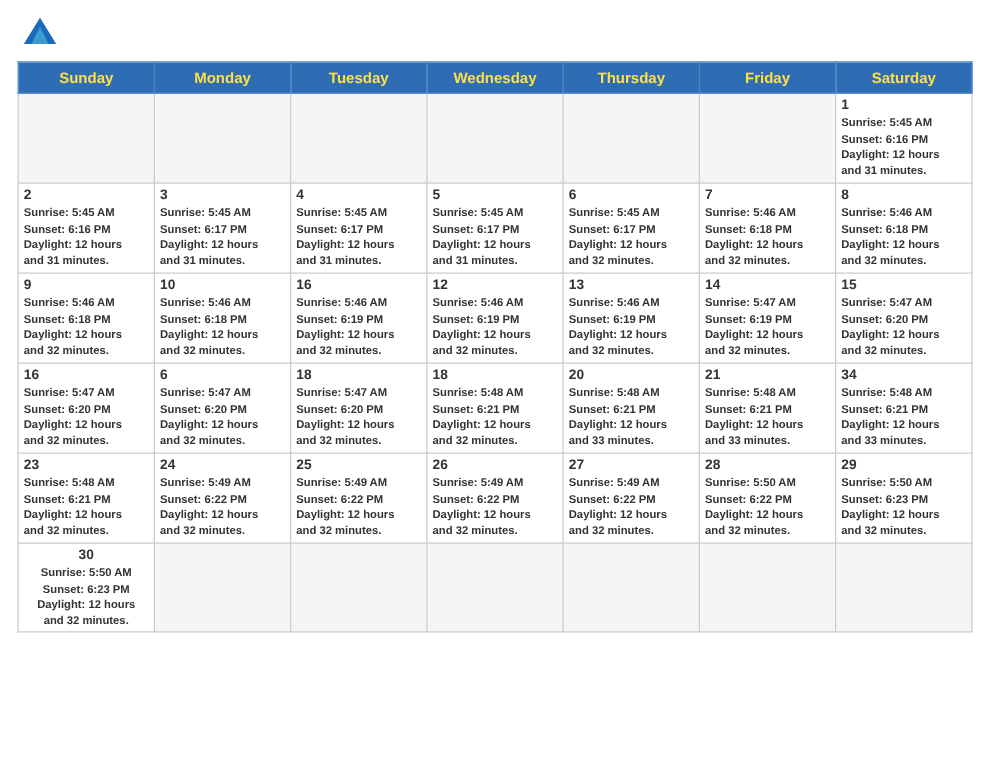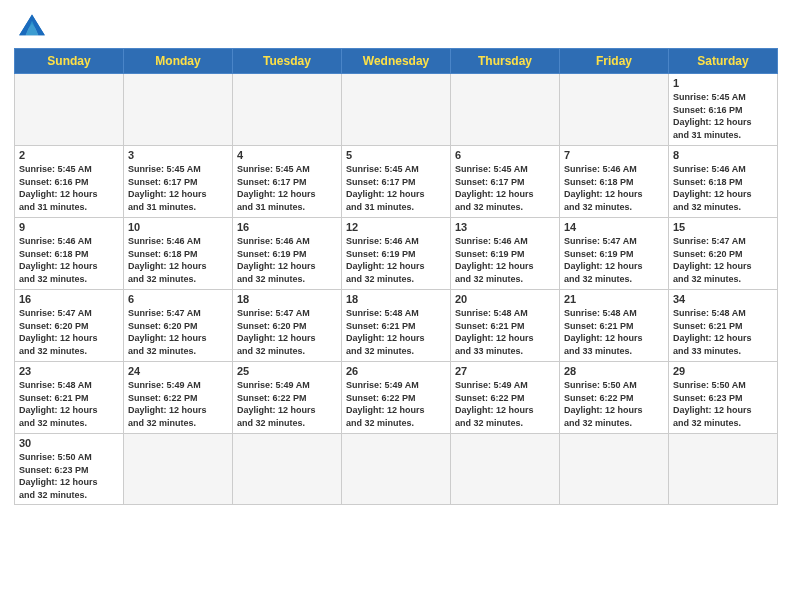--- a/index.html
+++ b/index.html
@@ -80,20 +80,21 @@
       font-size: 9px;
       line-height: 1.4;
       color: #333;
       font-weight: bold;
     }
     .week-row td {
       height: 72px;
     }
     .last-row td {
       height: 68px;
+      text-align: center;
     }
   </style>
 </head>
 <body>
 
 <div class="page">
   <div class="header">
     <div class="logo">
       <div>
         <div style="font-size:18px; font-weight:bold; color:#333; line-height:1.15;">

